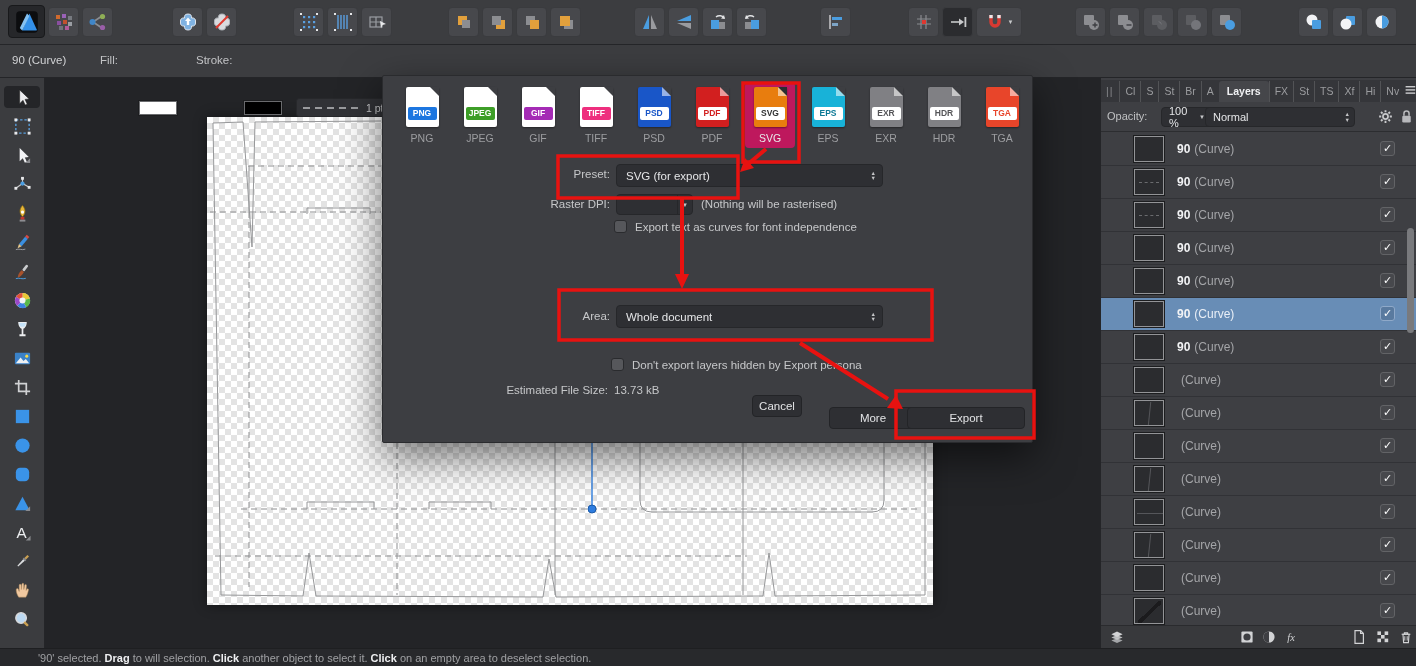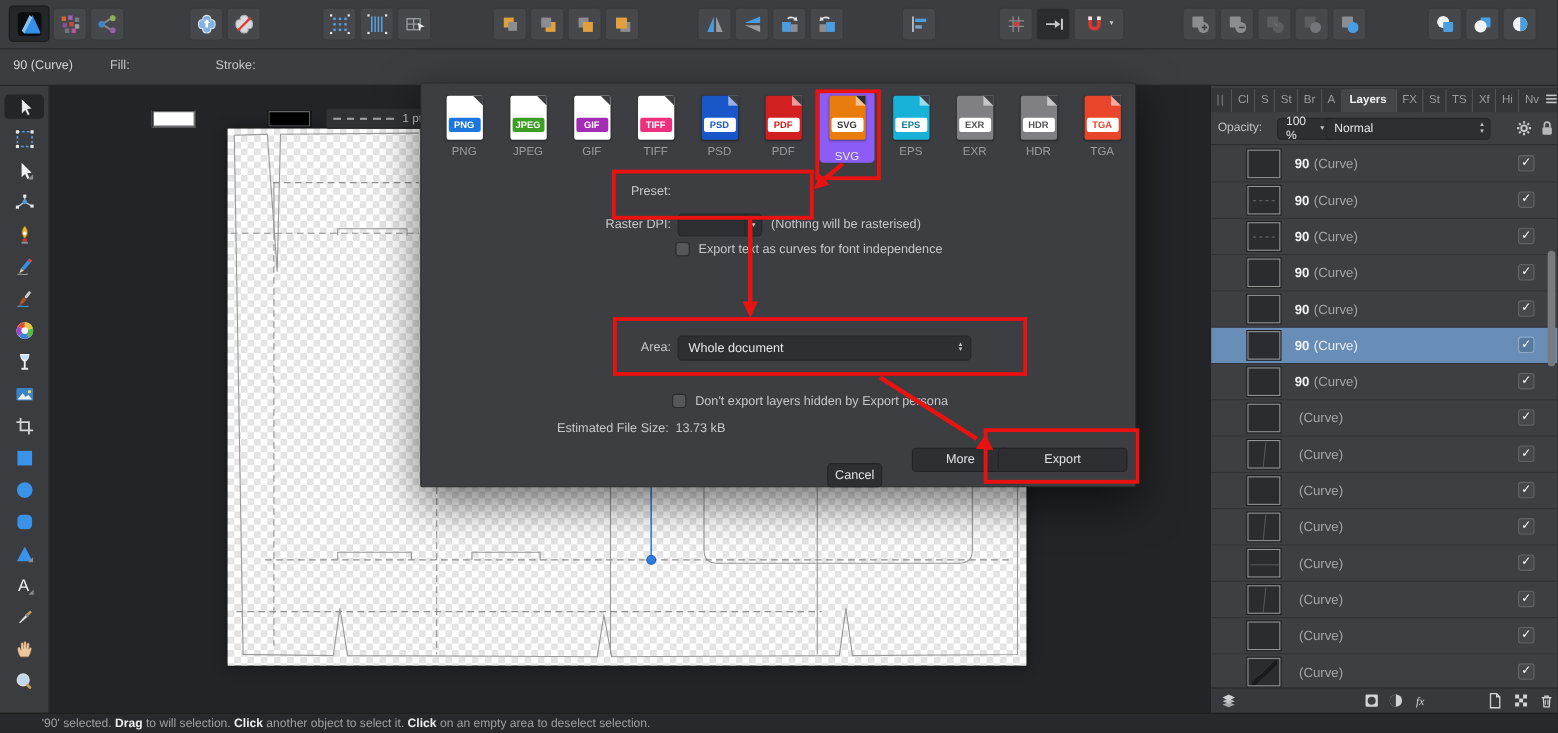--- a/index.html
+++ b/index.html
@@ -62,21 +62,21 @@
   .cut { fill:none; stroke:#97989a; stroke-width:1; }
   .fold { fill:none; stroke:#8e8f91; stroke-width:1; stroke-dasharray:6 4; }
 
   
   #export-dialog { position:absolute; left:382px; top:75px; width:651px; height:368px;
     background:#3d3e42; border:1px solid #2a2b2e; border-radius:2px;
     box-shadow:0 14px 40px rgba(0,0,0,.55); z-index:40; }
   #formats { position:absolute; left:14px; top:6px; display:flex; gap:8px; }
   .fslot { width:50px; height:66px; display:flex; flex-direction:column; align-items:center;
     gap:5px; padding-top:5px; border-radius:4px; }
-  .fslot.sel { background:#8b5cf6;justify-content:space-between; }
+  .fslot.sel { background:#be185d; }
   .ffile { width:33px; height:40px; border-radius:2px; position:relative;
     box-shadow:0 1px 2px rgba(0,0,0,.4); }
   .ffile::before { content:''; position:absolute; top:0; right:0; width:0; height:0;
     border-style:solid; border-width:0 9px 9px 0; border-color:#3d3e42 #3d3e42 rgba(255,255,255,.55) transparent; }
   .fslot.sel .ffile::before { border-color:#2c2d31 #2c2d31 rgba(255,255,255,.55) transparent; }
   .fband { position:absolute; left:2px; right:2px; bottom:7px; height:13px; border-radius:2px;
     font-weight:bold; font-size:8.5px; line-height:13px; text-align:center; }
   .flabel { font-size:10.5px; color:#9d9ea1; }
   .fslot.sel .flabel { color:#e8e9eb; }
   .dlabel { position:absolute; color:#c6c7c9; font-size:11.5px; text-align:right; }
@@ -764,20 +764,27 @@
         </div>
         <div class="fslot">
           <div class="ffile" style="background: rgb(232, 69, 42);">
             <div class="fband" style="background: rgb(255, 255, 255); color: rgb(232, 69, 42);">TGA</div>
           </div>
           <div class="flabel">TGA</div>
         </div>
       </div>
 
     <span class="dlabel" style="left:107px; top:92px; width:120px">Preset:</span>
+    <div class="field" style="left:233px; top:88px; width:267px; height:23px">
+      <span>SVG (for export)</span>
+      <span class="stepper">
+          <span>▲</span>
+          <span>▼</span>
+        </span>
+    </div>
 
     <span class="dlabel" style="left:107px; top:122px; width:120px">Raster DPI:</span>
     <div class="field" style="left:233px; top:118px; width:77px; height:21px">
       <span></span>
       <span class="ddarrow">▼</span>
     </div>
     <span class="cblabel" style="left:318px; top:122px">(Nothing will be rasterised)</span>
 
     <span class="cb" style="left:231px; top:144px"></span>
     <span class="cblabel" style="left:252px; top:145px">Export text as curves for font independence</span>
@@ -790,21 +797,21 @@
           <span>▼</span>
         </span>
     </div>
 
     <span class="cb" style="left:228px; top:282px"></span>
     <span class="cblabel" style="left:249px; top:283px">Don't export layers hidden by Export persona</span>
 
     <span class="dlabel" style="left:75px; top:308px; width:150px">Estimated File Size:</span>
     <span class="cblabel" style="left:231px; top:308px">13.73 kB</span>
 
-    <div class="dbtn" style="left:369px; top:345px; width:50px">Cancel</div>
+    <div class="dbtn" style="left:369px; top:319px; width:50px">Cancel</div>
     <div class="dbtn" style="left:446px; top:331px; width:88px">More</div>
     <div class="dbtn" style="left:524px; top:331px; width:118px">Export</div>
   </div>
 
   <svg id="annot" width="1416" height="666" viewBox="0 0 1416 666">
     <g fill="none" stroke="#e81210" stroke-width="3.5">
       <rect x="743" y="83" width="56" height="79"></rect>
       <rect x="558" y="156" width="180" height="42"></rect>
       <rect x="559" y="290" width="373" height="50"></rect>
       <rect x="896" y="391" width="138" height="47"></rect>

